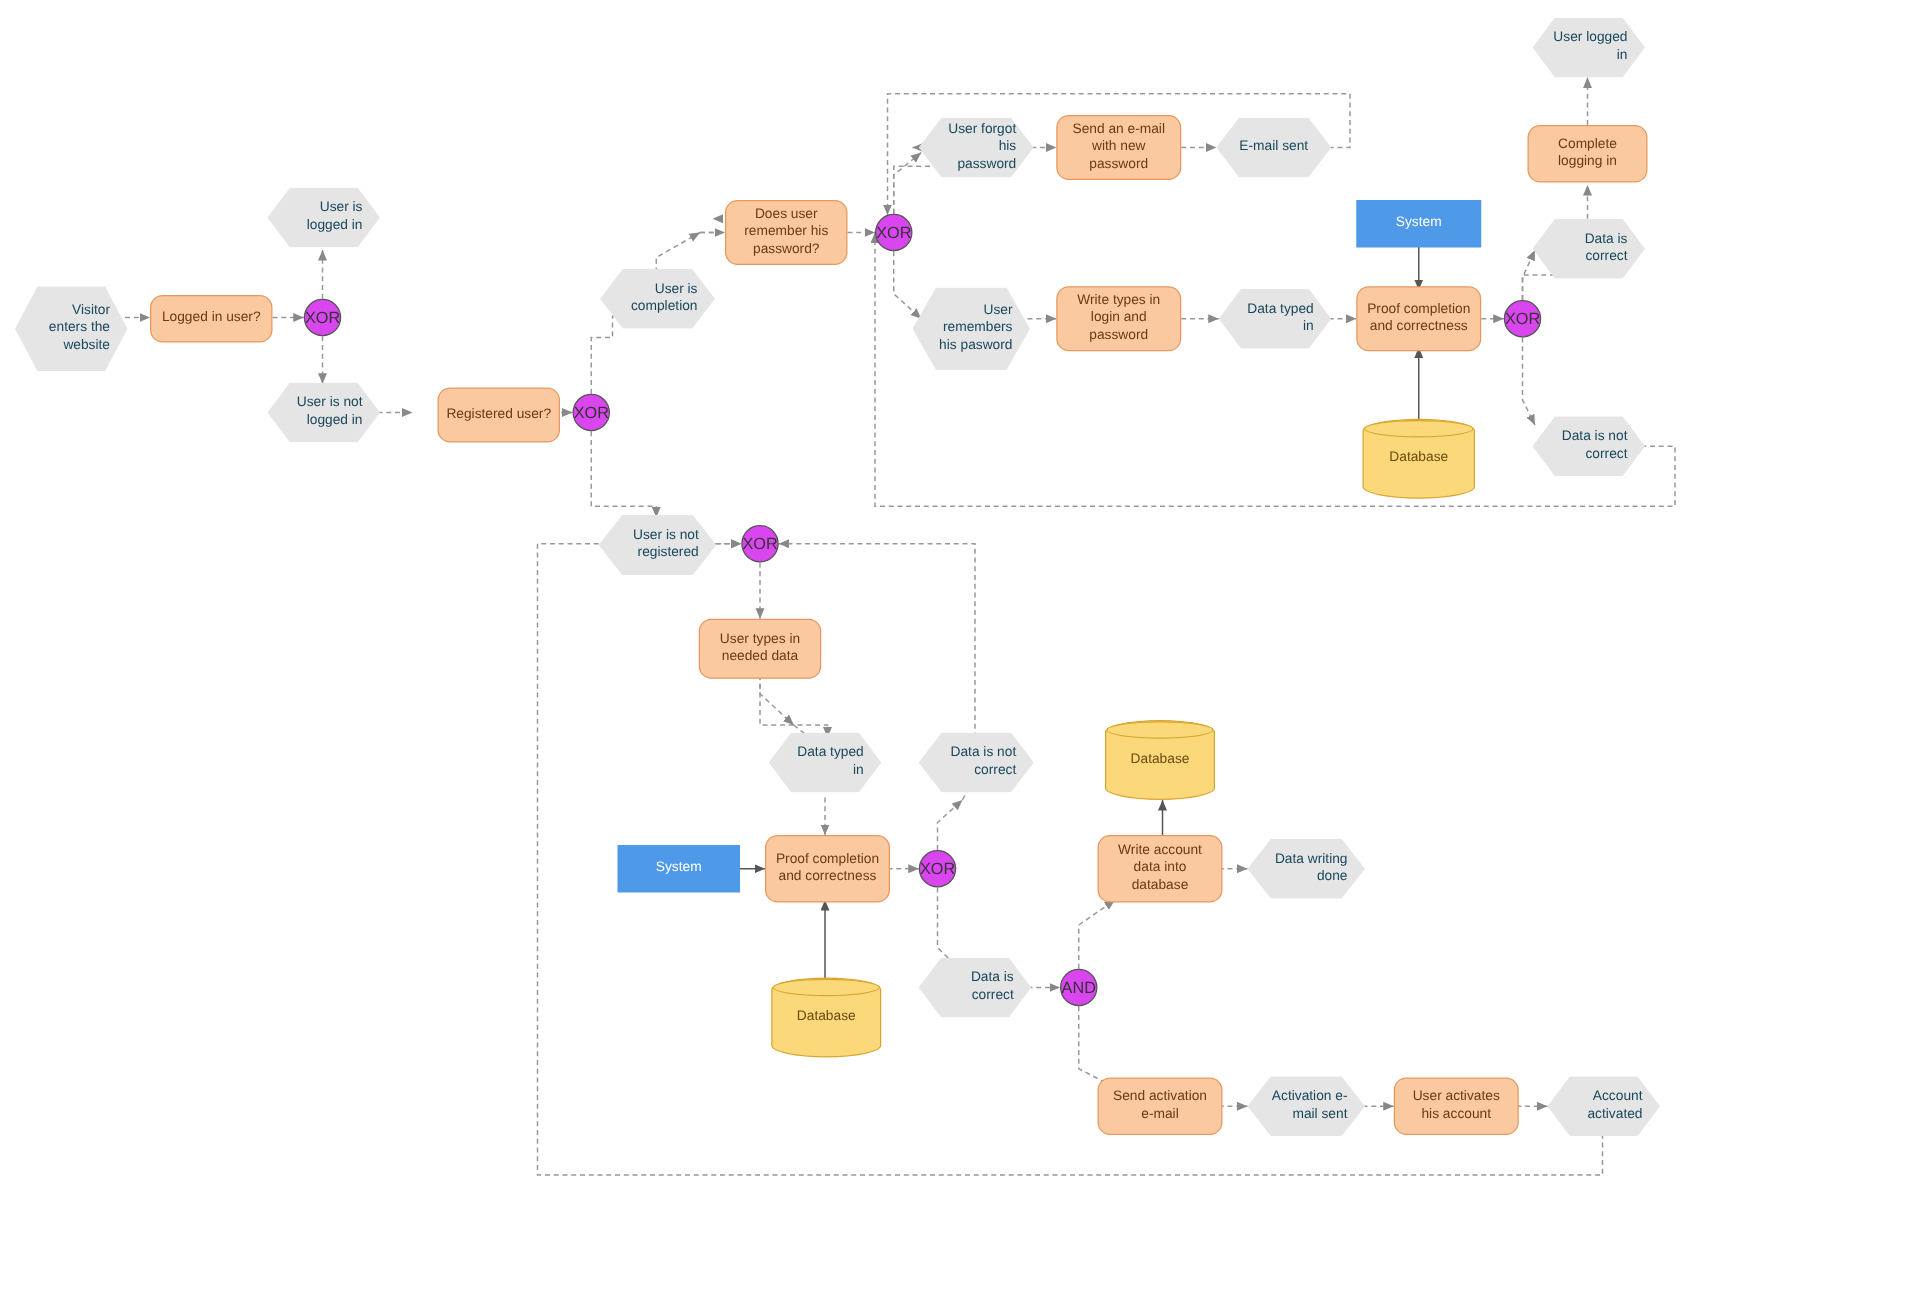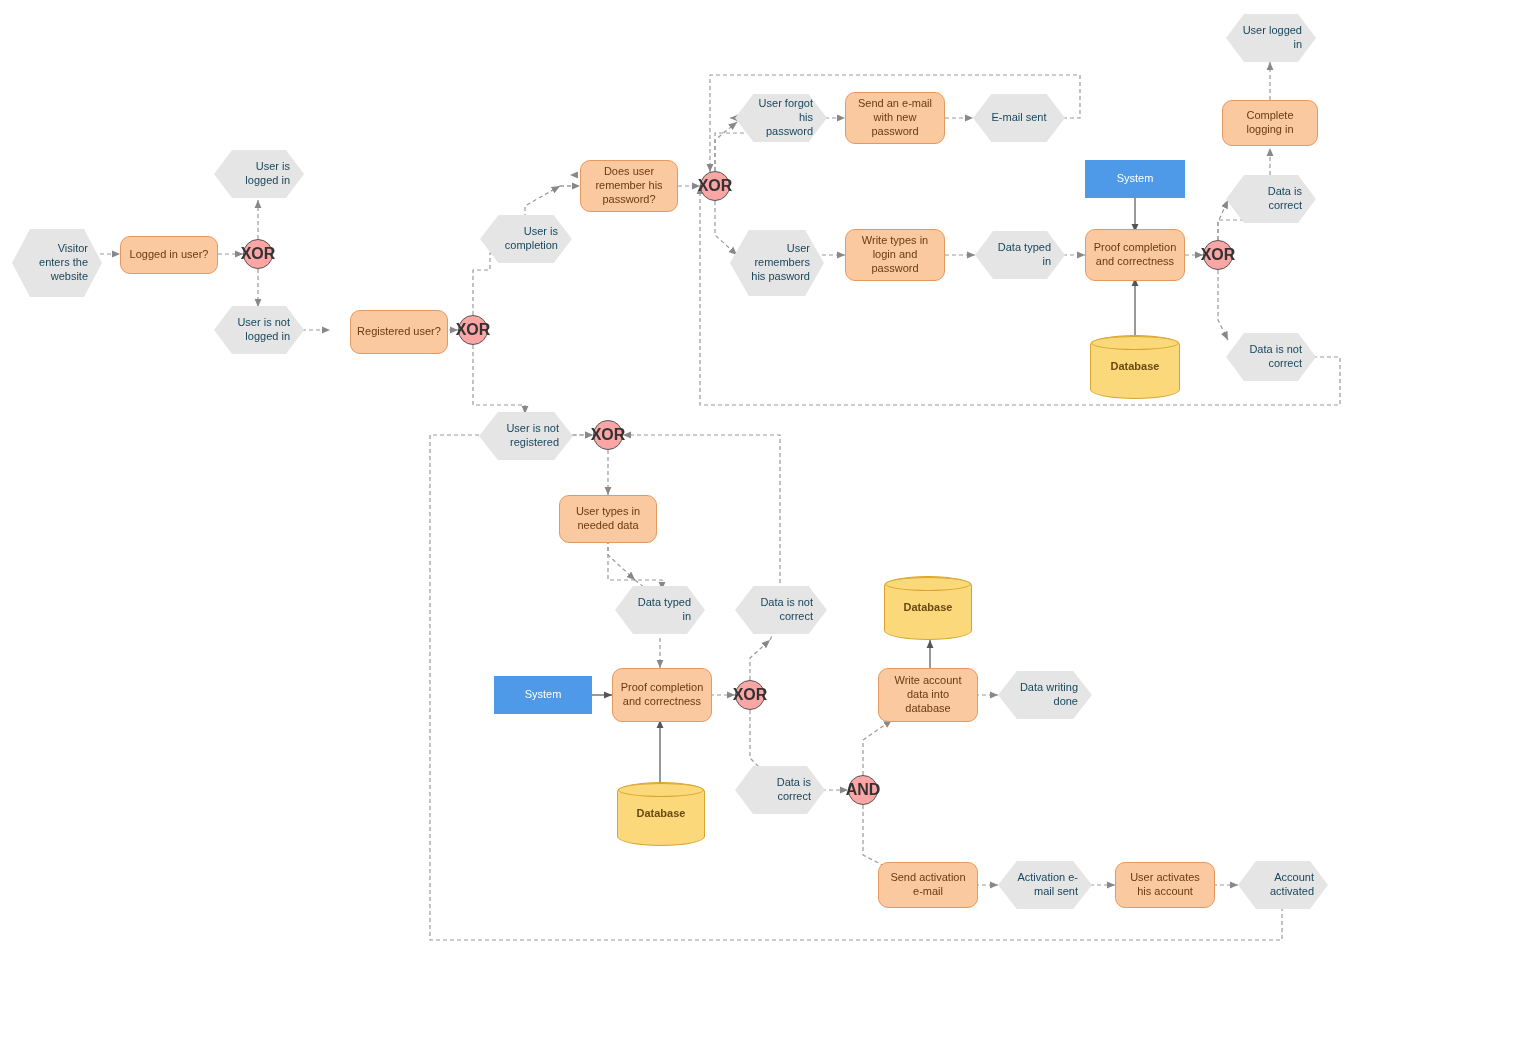--- a/index.html
+++ b/index.html
@@ -35,41 +35,40 @@
   
   .func {
     background: #fbc9a0;
     border: 1px solid #e6995f;
     border-radius: 10px;
     color: #6a3a12;
     padding: 4px 6px;
   }
   
   .gate {
-    background: #fca5a5;
+    background: #d946ef;
     border: 1px solid #555;
     border-radius: 50%;
     width: 30px;
     height: 30px;
-    font-size: 16px;
-    font-weight: 700;
+    font-size: 13px;
+    font-weight: 400;
     color: #333;
   }
   
   .sys {
     background: #4f9ae8;
     color: #fff;
   }
   
   .db {
     background: #fbd97a;
     border: 1px solid #d8a52f;
     border-radius: 50% / 15%;
     color: #6a4a12;
-    font-weight: bold;
   }
   .db::before {
     content: "";
     position: absolute;
     top: 0; left: 0; right: 0;
     height: 14px;
     background: #fbd97a;
     border: 1px solid #d8a52f;
     border-radius: 50%;
     box-sizing: border-box;

